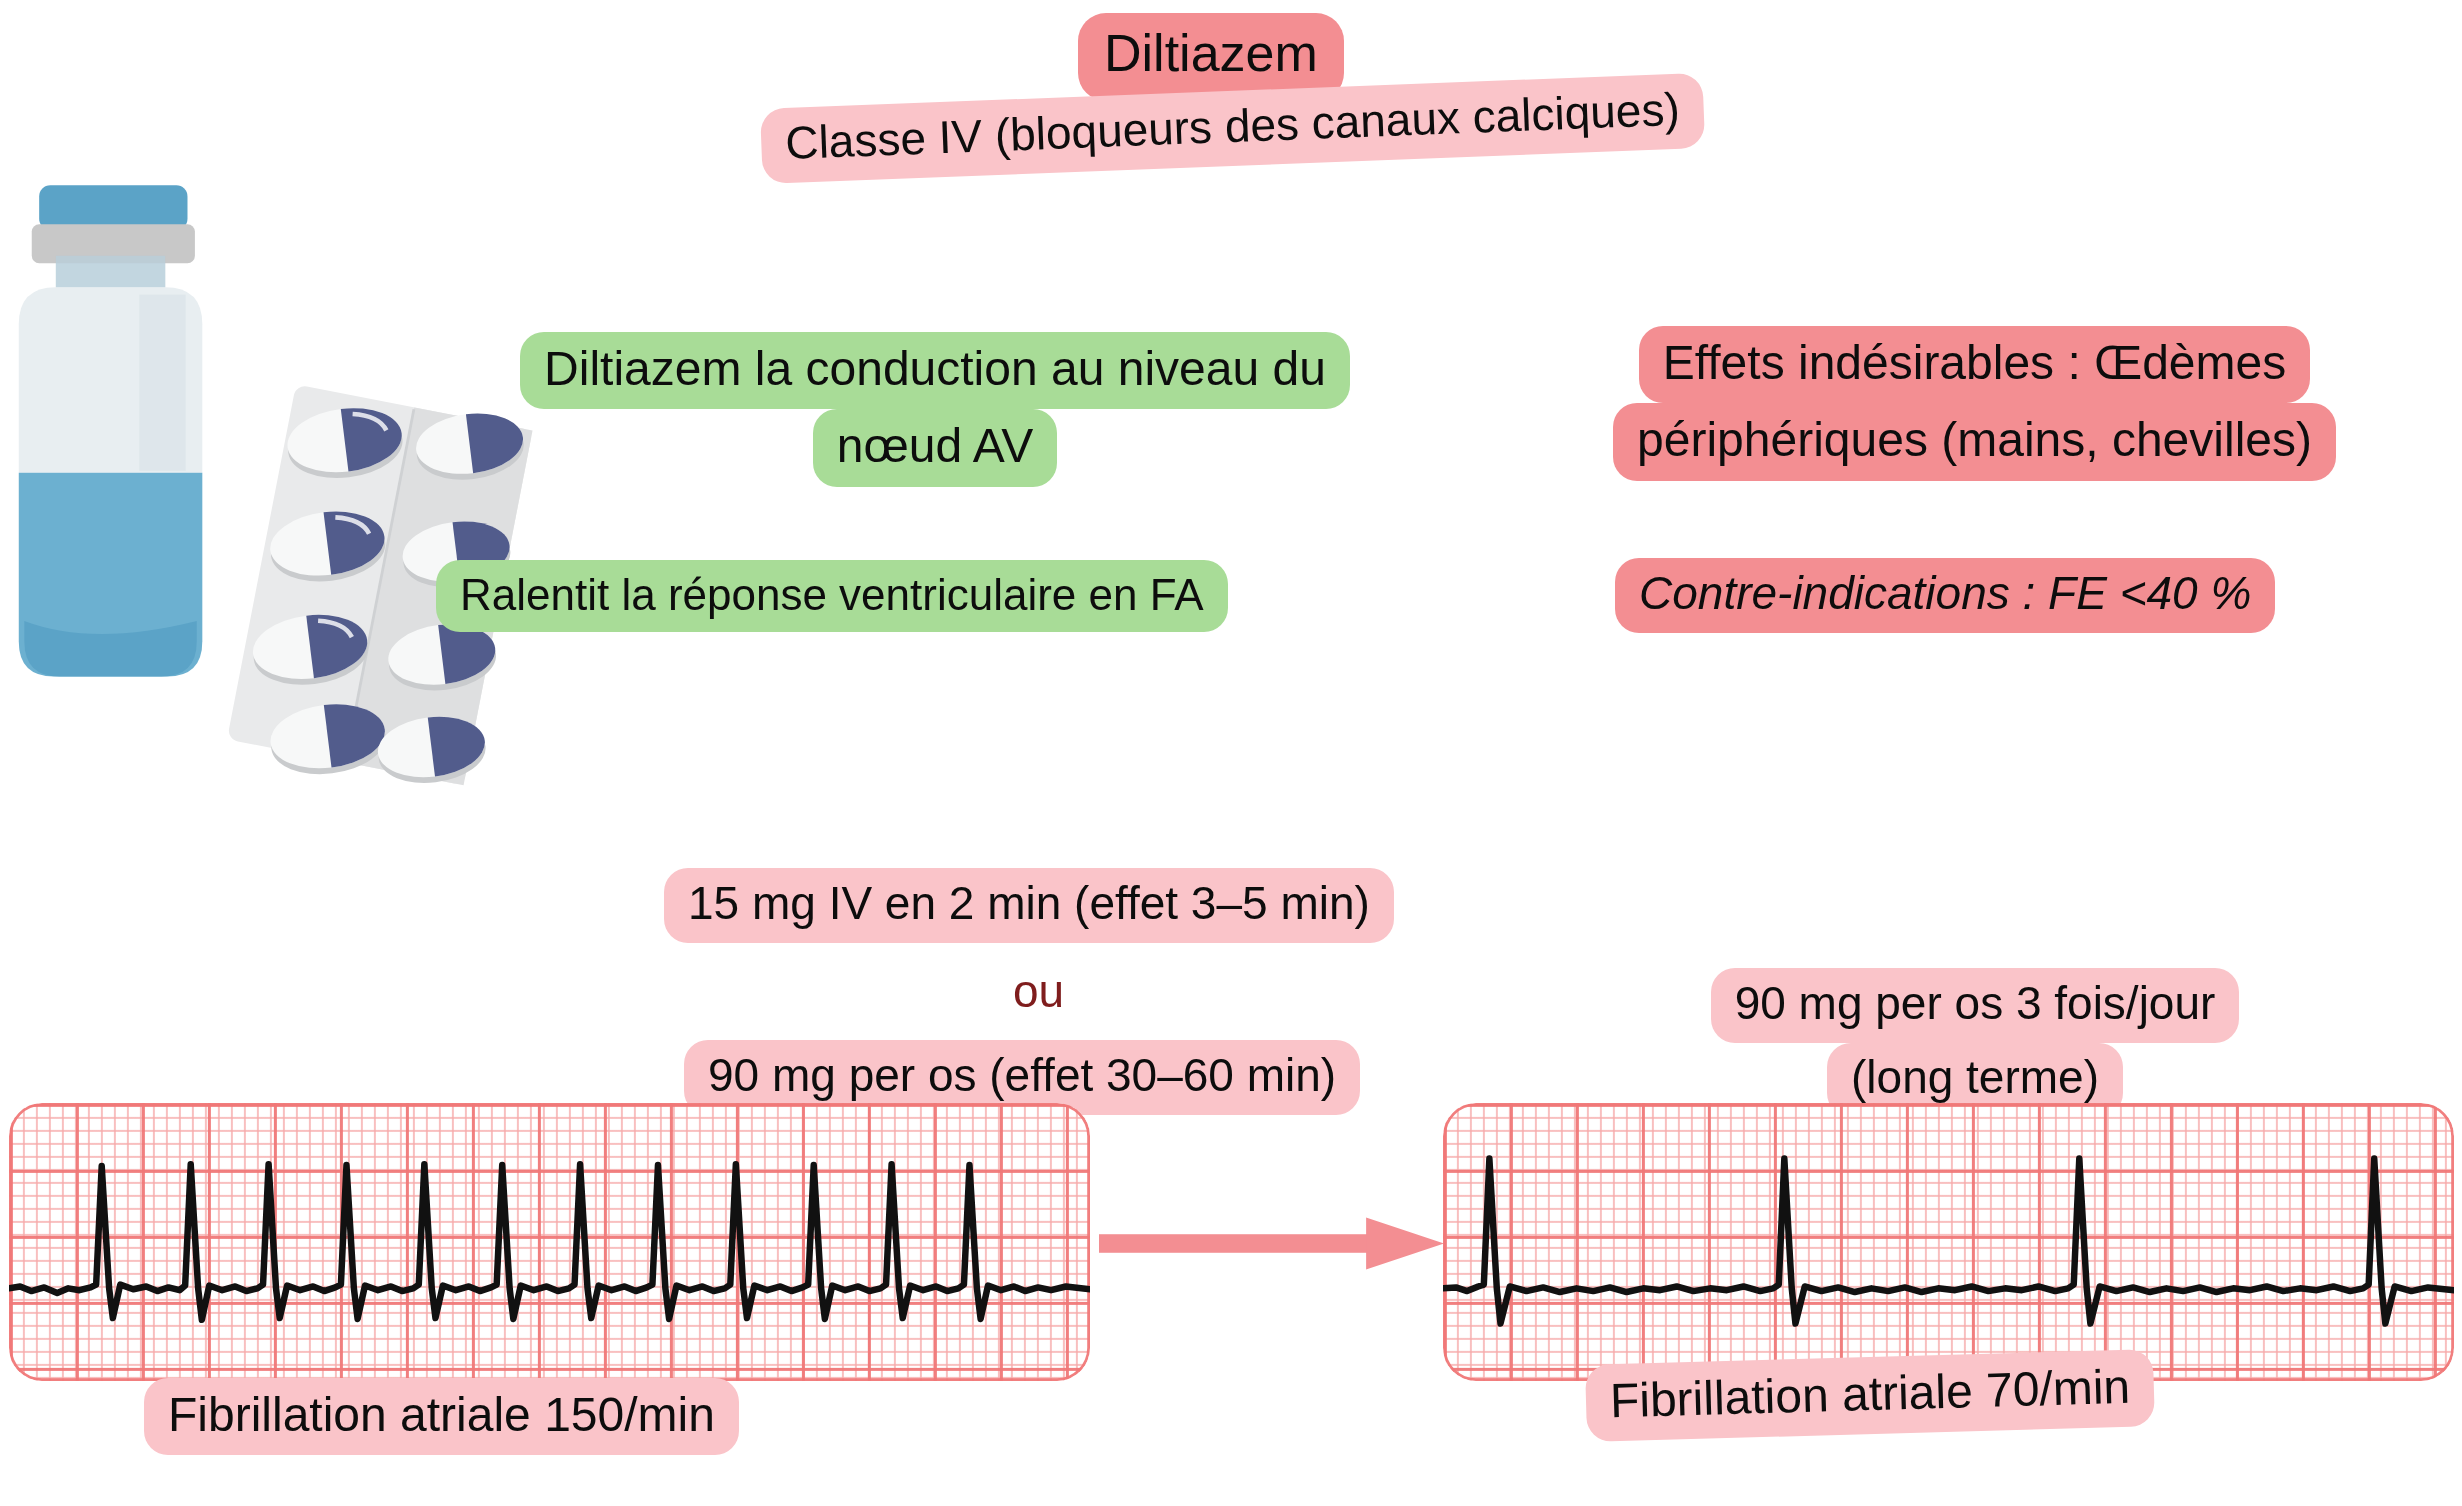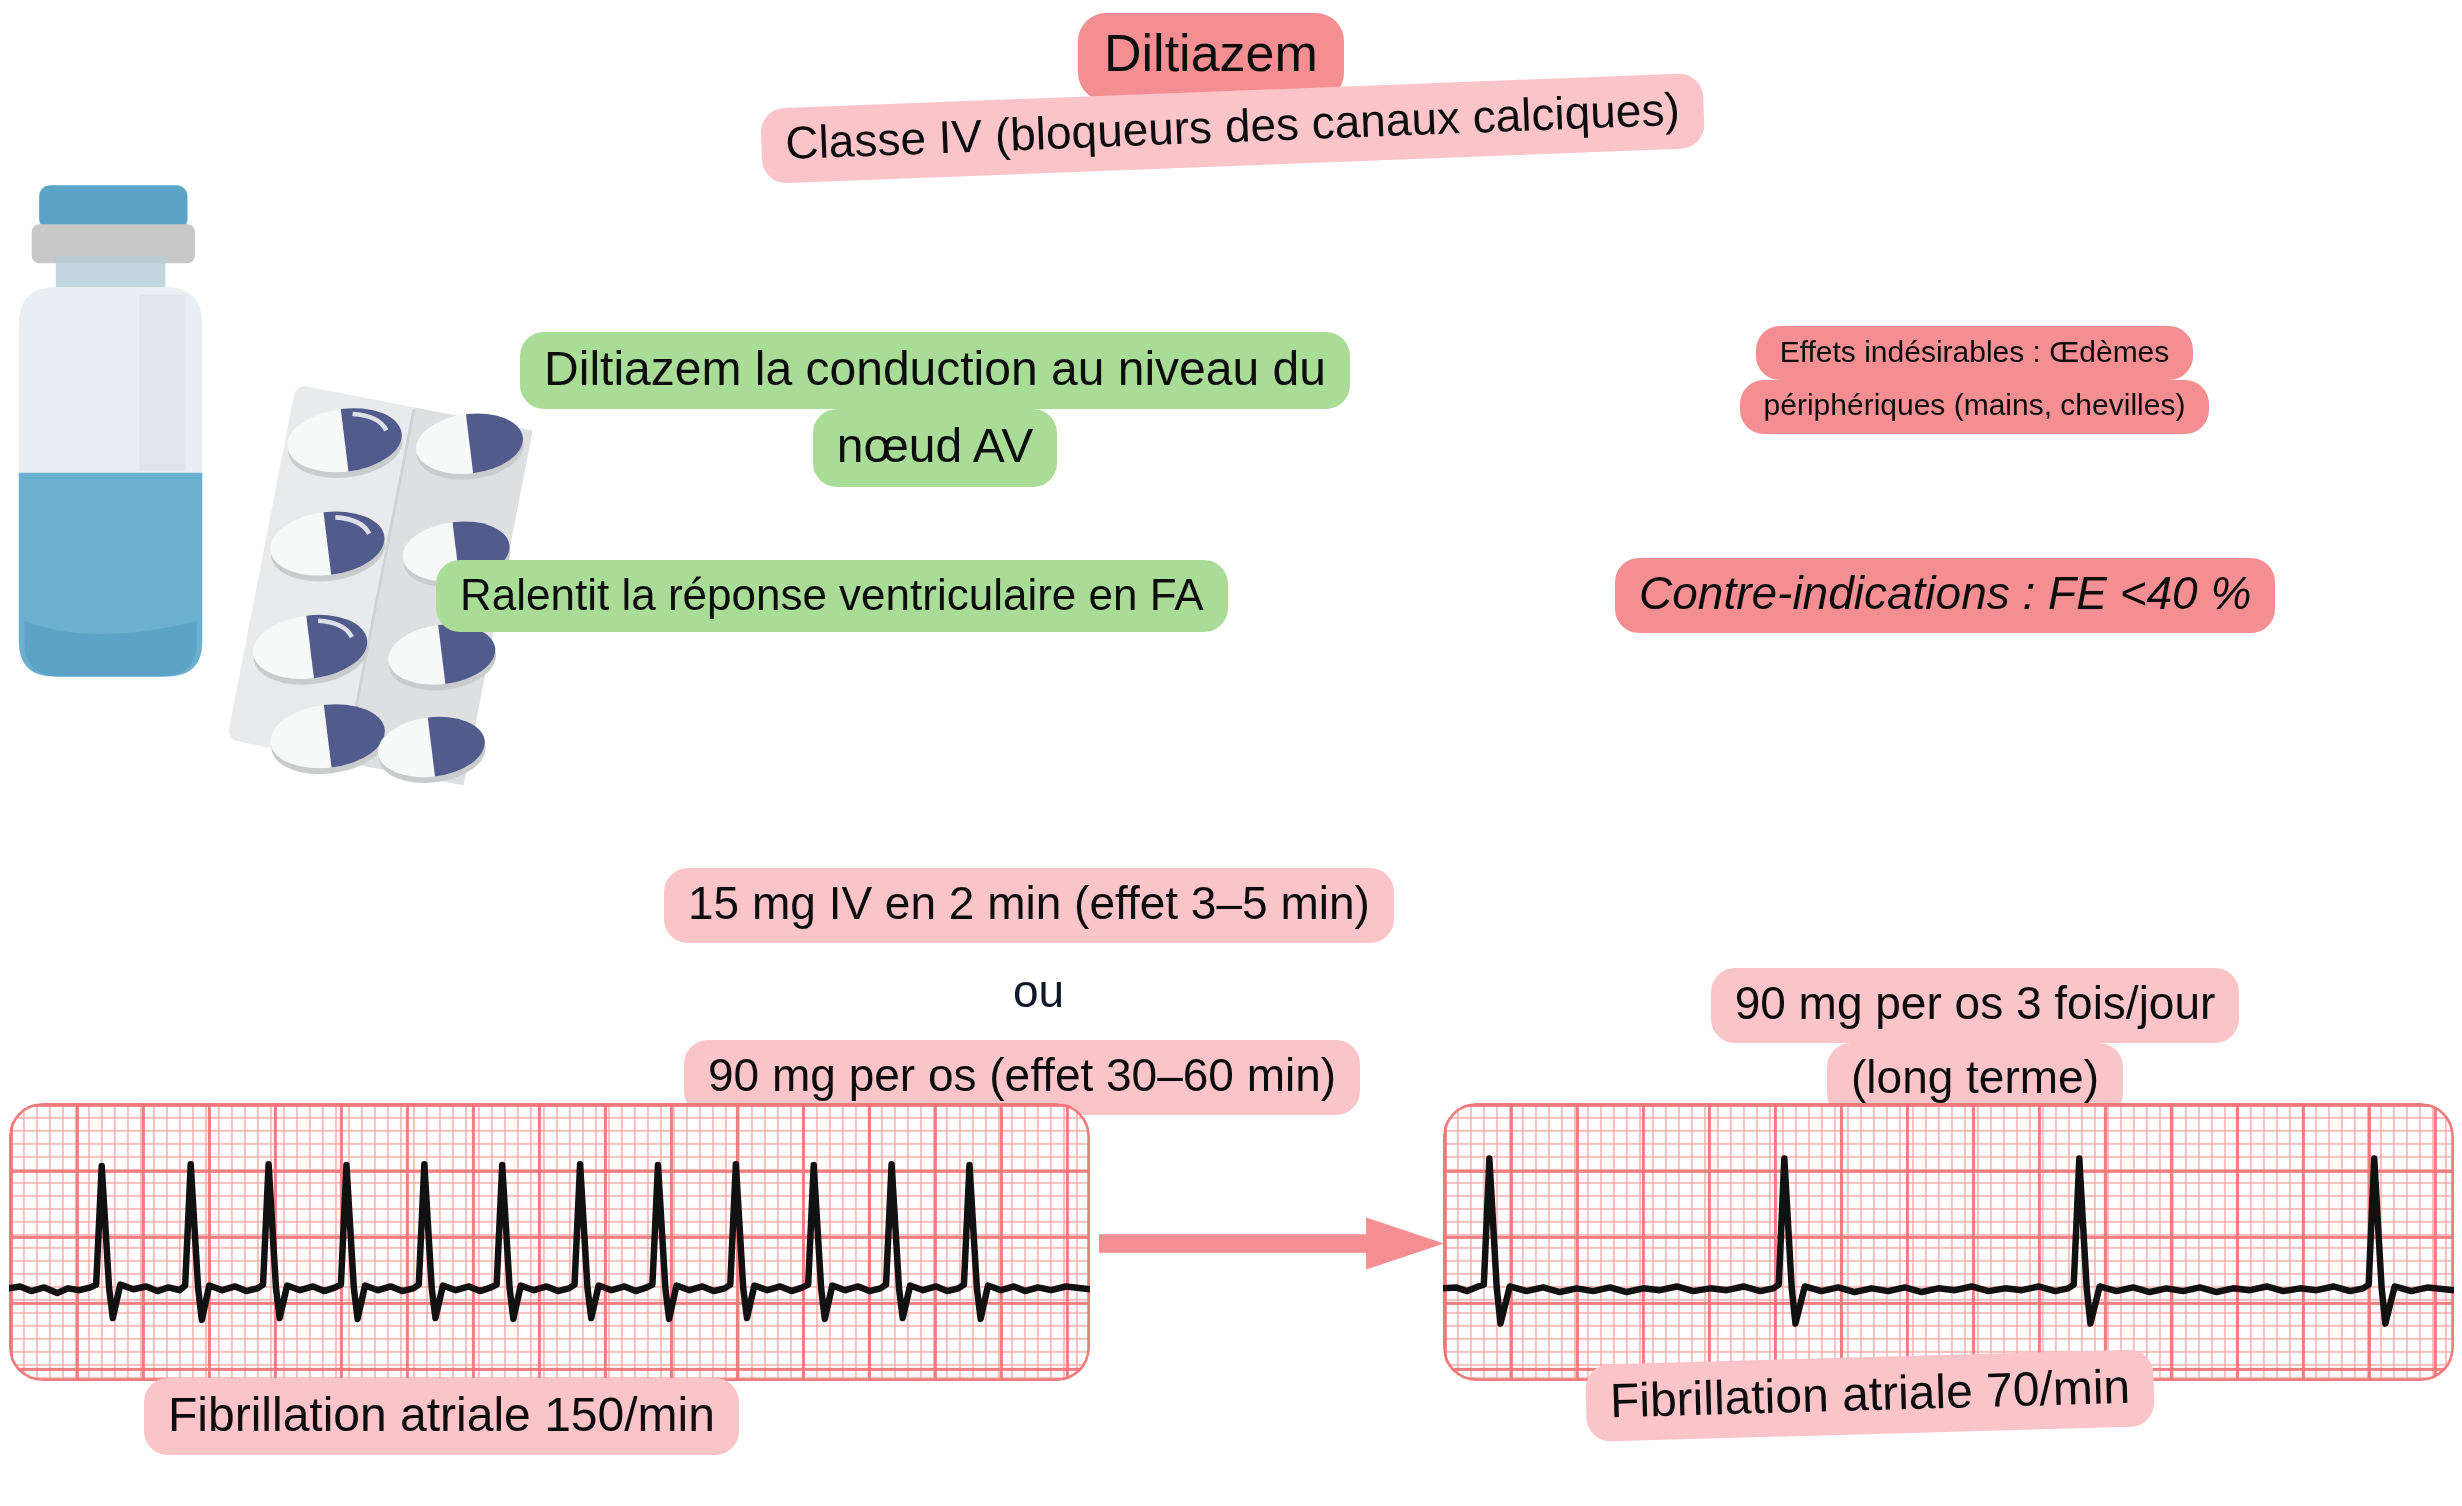--- a/index.html
+++ b/index.html
@@ -59,39 +59,39 @@
   }
   #mech2-badge {
     left: 436px; top: 560px;
     font-size: 44px;
     border-radius: 21px;
   }
 
   #adverse-badge {
     left: 1585px; top: 326px;
     width: 779px;
-    font-size: 30px;
+    font-size: 48px;
   }
   #contra-badge {
     left: 1615px; top: 558px;
     font-size: 46px;
     font-style: italic;
   }
 
   #dose-iv-badge {
     left: 664px; top: 868px;
     font-size: 46px;
   }
   #dose-or {
     position: absolute;
     left: 946px; top: 964px;
     width: 185px;
     text-align: center;
     font-size: 46px;
-    color: #0f172a;
+    color: #7f1d1d;
   }
   #dose-po-badge {
     left: 684px; top: 1040px;
     font-size: 46px;
   }
   #dose-long-badge {
     left: 1669px; top: 968px;
     width: 612px;
     font-size: 46px;
   }

